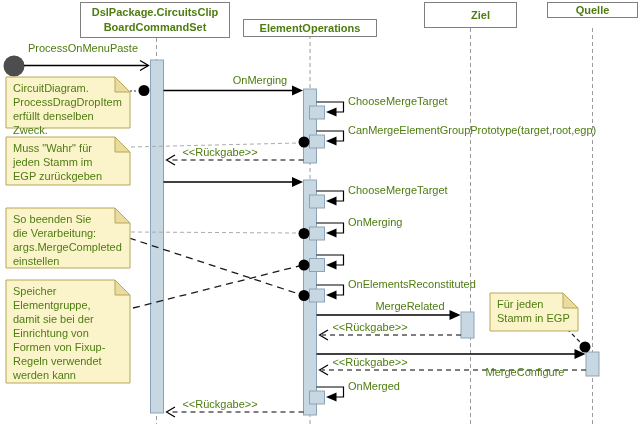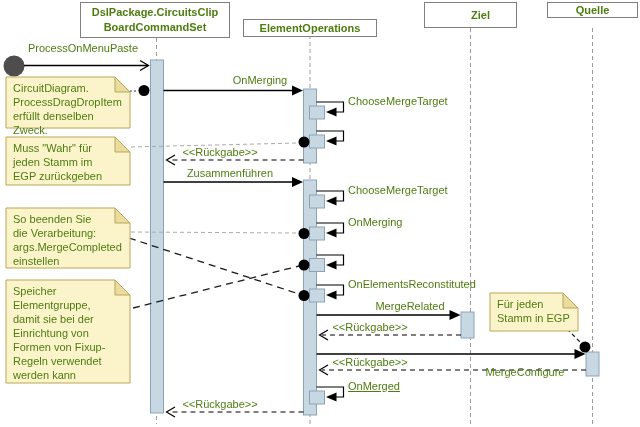--- a/index.html
+++ b/index.html
@@ -133,30 +133,30 @@
 
   <div class="participant" style="left:80px;  top:2px; width:150px; height:36px;">DslPackage.CircuitsClip
 BoardCommandSet</div>
   <div class="participant" style="left:243px; top:19px; width:134px; height:18px;">ElementOperations</div>
   <div class="participant" style="left:424px; top:2px; width:93px;  height:26px;padding-left:20px;">Ziel</div>
   <div class="participant" style="left:547px; top:2px; width:91px;  height:16px;">Quelle</div>
 
   <div class="msg-label center" style="left:18px;  top:42px;  width:130px;">ProcessOnMenuPaste</div>
   <div class="msg-label center" style="left:200px; top:74px;  width:120px;">OnMerging</div>
   <div class="msg-label" style="left:348px; top:95px;">ChooseMergeTarget</div>
+  <div class="msg-label" style="left:348px; top:124px;">CanMergeElementGroupPrototype(target,root,egp)</div>
   <div class="msg-label center" style="left:160px; top:146px; width:120px;">&lt;&lt;Rückgabe&gt;&gt;</div>
-  <div class="msg-label center" style="left:170px; top:167px; width:120px;">Zusammenführen</div>
   <div class="msg-label" style="left:348px; top:184px;">ChooseMergeTarget</div>
   <div class="msg-label" style="left:348px; top:216px;">OnMerging</div>
   <div class="msg-label" style="left:348px; top:278px;">OnElementsReconstituted</div>
   <div class="msg-label center" style="left:350px; top:300px; width:120px;">MergeRelated</div>
   <div class="msg-label center" style="left:310px; top:321px; width:120px;">&lt;&lt;Rückgabe&gt;&gt;</div>
   <div class="msg-label center" style="left:465px; top:340px; width:120px;margin-top:26px;">MergeConfigure</div>
   <div class="msg-label center" style="left:310px; top:356px; width:120px;">&lt;&lt;Rückgabe&gt;&gt;</div>
-  <div class="msg-label" style="left:348px; top:380px;text-decoration:underline;">OnMerged</div>
+  <div class="msg-label" style="left:348px; top:380px;">OnMerged</div>
   <div class="msg-label center" style="left:160px; top:398px; width:120px;">&lt;&lt;Rückgabe&gt;&gt;</div>
 
   <div class="note-text" style="left:6px;   top:77px;  width:124px; height:51px;">CircuitDiagram.
 ProcessDragDropItem
 erfüllt denselben Zweck.</div>
   <div class="note-text" style="left:6px;   top:137px; width:124px; height:48px;">Muss "Wahr" für
 jeden Stamm im
 EGP zurückgeben</div>
   <div class="note-text" style="left:6px;   top:208px; width:124px; height:60px;border-radius:25px;">So beenden Sie
 die Verarbeitung:

